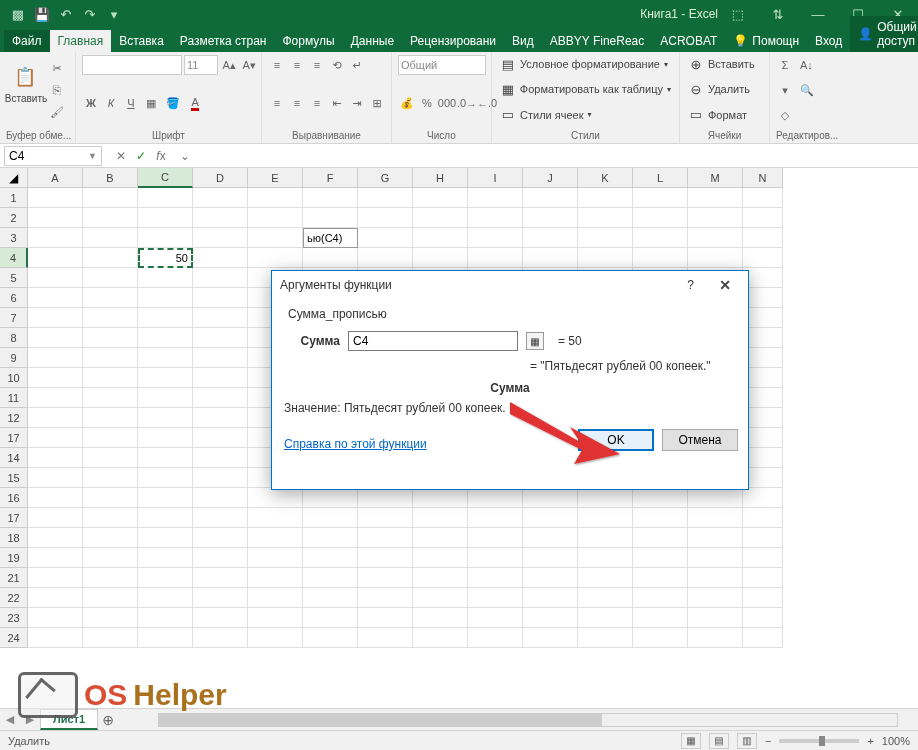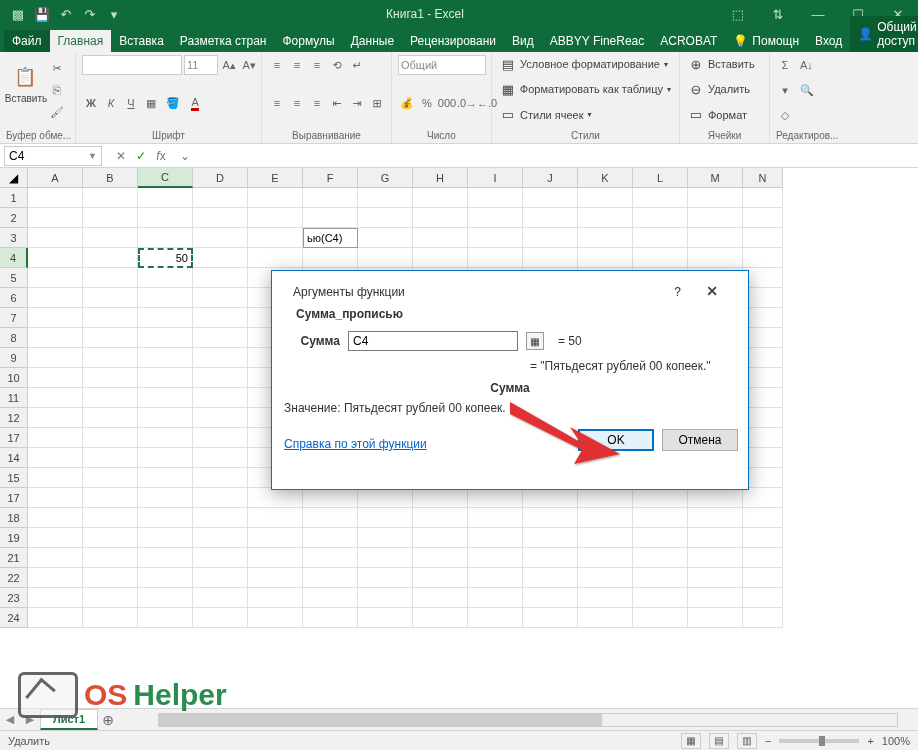--- a/index.html
+++ b/index.html
@@ -2,21 +2,21 @@
 <html><head>
 <meta charset="utf-8">
 <style>
 * { box-sizing: border-box; margin: 0; padding: 0; font-family: "Segoe UI", Tahoma, sans-serif; }
 body { width: 918px; height: 750px; background: #fff; position: relative; overflow: hidden; font-size: 12px; }
 
 
 .titlebar { height: 28px; background: #0f6b3a; display: flex; align-items: center; color: #fff; }
 .titlebar .qat { display: flex; gap: 4px; padding: 0 8px; align-items: center; }
 .titlebar .qat-btn { width: 20px; height: 20px; display:flex;align-items:center;justify-content:center; color:#bde0c9;font-size:13px; }
-.titlebar .title { flex: 1; text-align: center; font-size: 12px; color:#ddedd9; }
+.titlebar .title { flex: 1; text-align: right; font-size: 12px; color:#ddedd9; }
 .titlebar .win-ctrl { display:flex; }
 .titlebar .win-btn { width: 40px; height: 28px; display:flex;align-items:center;justify-content:center; color:#bde0c9; font-size:13px;}
 
 
 .tabs { height: 24px; background:#0f6b3a; display:flex; align-items:flex-end; padding-left:4px; color:#fff; font-size:12px;}
 .tabs .tab { padding: 4px 8px; color:#fff; cursor:pointer; white-space:nowrap;}
 .tabs .tab.file { background:#0a5c30; }
 .tabs .tab.active { background:#f1f1f1; color:#217346; }
 .tabs .spacer{flex:1;}
 .tabs .right-tab{display:flex;align-items:center;gap:4px;padding:4px 8px;color:#fff;}
@@ -66,25 +66,25 @@
 
 
 .statusbar{height:20px;background:#f1f1f1;border-top:1px solid #d4d4d4;display:flex;align-items:center;font-size:11px;color:#555;padding:0 8px;gap:8px;}
 .statusbar .sp{flex:1;}
 .viewbtn{width:20px;height:16px;border:1px solid #ccc;display:flex;align-items:center;justify-content:center;font-size:10px;}
 .zoomslider{width:80px;height:4px;background:#ccc;position:relative;}
 .zoomslider .zthumb{position:absolute;left:50%;top:-3px;width:6px;height:10px;background:#888;}
 
 
 .dialog{position:absolute;left:271px;top:270px;width:478px;height:220px;background:#fff;border:1px solid #0173c7;box-shadow:0 4px 18px rgba(0,0,0,0.35);font-size:12px;z-index:50;}
-.dlgtitle{height:28px;display:flex;align-items:flex-end;padding:0 21px;font-size:12px;color:#333;}
+.dlgtitle{height:28px;display:flex;align-items:center;padding:0 8px;font-size:12px;color:#333;}
 .dlgtitle .sp{flex:1;}
 .dlgclose{width:30px;text-align:center;font-size:14px;color:#444;font-weight:bold;}
 .dlgbody{padding:4px 12px;color:#333;}
-.dlg-fn{font-size:12px;margin:4px 0 10px 12px;font-weight:bold;}
+.dlg-fn{font-size:12px;margin:4px 0 10px 4px;}
 .dlg-row{display:flex;align-items:center;gap:8px;margin-bottom:8px;}
 .dlg-row label{width:56px;font-weight:bold;font-size:12px;text-align:right;}
 .dlg-input{flex:0 0 170px;height:20px;border:1px solid #7a7a7a;padding:0 4px;font-size:12px;}
 .refbtn{width:18px;height:18px;border:1px solid #999;background:#f5f5f5;display:flex;align-items:center;justify-content:center;font-size:10px;}
 .dlg-eq{margin-left:6px;color:#333;}
 .dlg-result{margin-left:246px;margin-bottom:8px;font-size:12px;}
 .dlg-help{font-size:12px;margin:4px 0;}
 .dlg-sec{font-size:12px;font-weight:bold;text-align:center;margin:6px 0;}
 .dlg-val{font-size:12px;margin:6px 0;}
 .dlg-footer{display:flex;align-items:flex-end;padding:4px 10px 8px 12px;}
@@ -94,21 +94,21 @@
 .dlg-btn.primary{border:2px solid #0173c7;background:#e5f1fb;}
 
 
 .arrow{position:absolute;left:500px;top:392px;z-index:60;pointer-events:none;}
 
 
 .wm{position:absolute;left:18px;bottom:32px;z-index:70;display:flex;align-items:center;gap:6px;font-family:Arial;font-size:30px;font-weight:bold;opacity:0.9;}
 .wm .cursq{width:60px;height:46px;border:3px solid #555;border-radius:6px;background:rgba(240,240,240,0.6);position:relative;}
 .wm .cursq::after{content:"";position:absolute;left:10px;top:6px;width:16px;height:22px;border-left:3px solid #555;border-top:3px solid #555;transform:rotate(40deg);}
 .wm .os{color:#d63b1e;}
-.wm .hp{color:#15803d;}
+.wm .hp{color:#a16207;}
 </style>
 </head>
 <body>
 
 <div class="titlebar">
   <div class="qat">
     <div class="qat-btn">▩</div>
     <div class="qat-btn">💾</div>
     <div class="qat-btn">↶</div>
     <div class="qat-btn">↷</div>
@@ -550,20 +550,37 @@
         <div class="cell"></div>
         <div class="cell"></div>
         <div class="cell"></div>
         <div class="cell"></div>
         <div class="cell"></div>
         <div class="cell"></div>
         <div class="cell"></div>
         <div class="cell" style="width: 40px;"></div>
       </div>
       <div class="row">
+        <div class="rowhead">16</div>
+        <div class="cell"></div>
+        <div class="cell"></div>
+        <div class="cell"></div>
+        <div class="cell"></div>
+        <div class="cell"></div>
+        <div class="cell"></div>
+        <div class="cell"></div>
+        <div class="cell"></div>
+        <div class="cell"></div>
+        <div class="cell"></div>
+        <div class="cell"></div>
+        <div class="cell"></div>
+        <div class="cell"></div>
+        <div class="cell" style="width: 40px;"></div>
+      </div>
+      <div class="row">
         <div class="rowhead">17</div>
         <div class="cell"></div>
         <div class="cell"></div>
         <div class="cell"></div>
         <div class="cell"></div>
         <div class="cell"></div>
         <div class="cell"></div>
         <div class="cell"></div>
         <div class="cell"></div>
         <div class="cell"></div>

